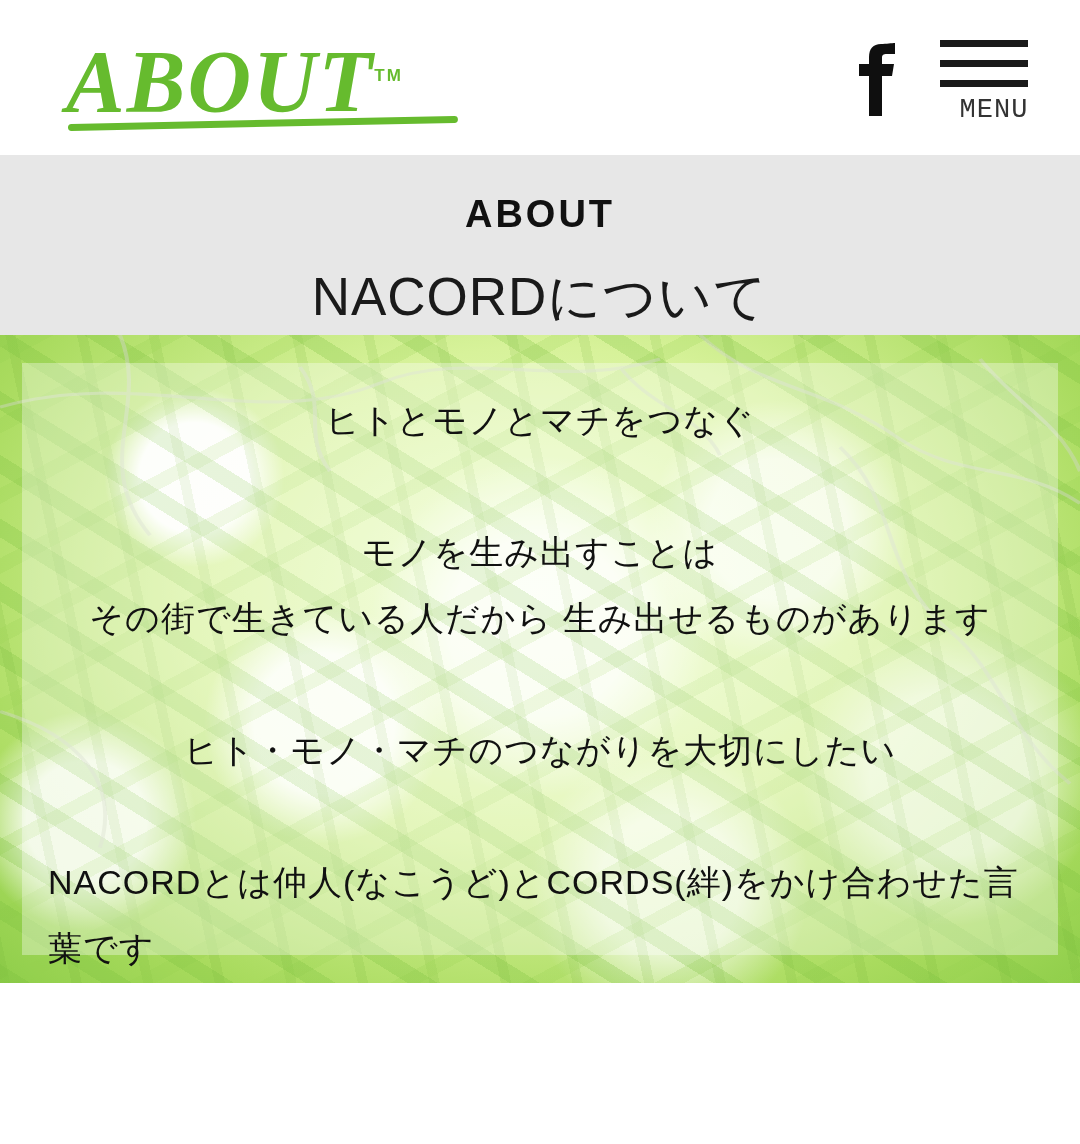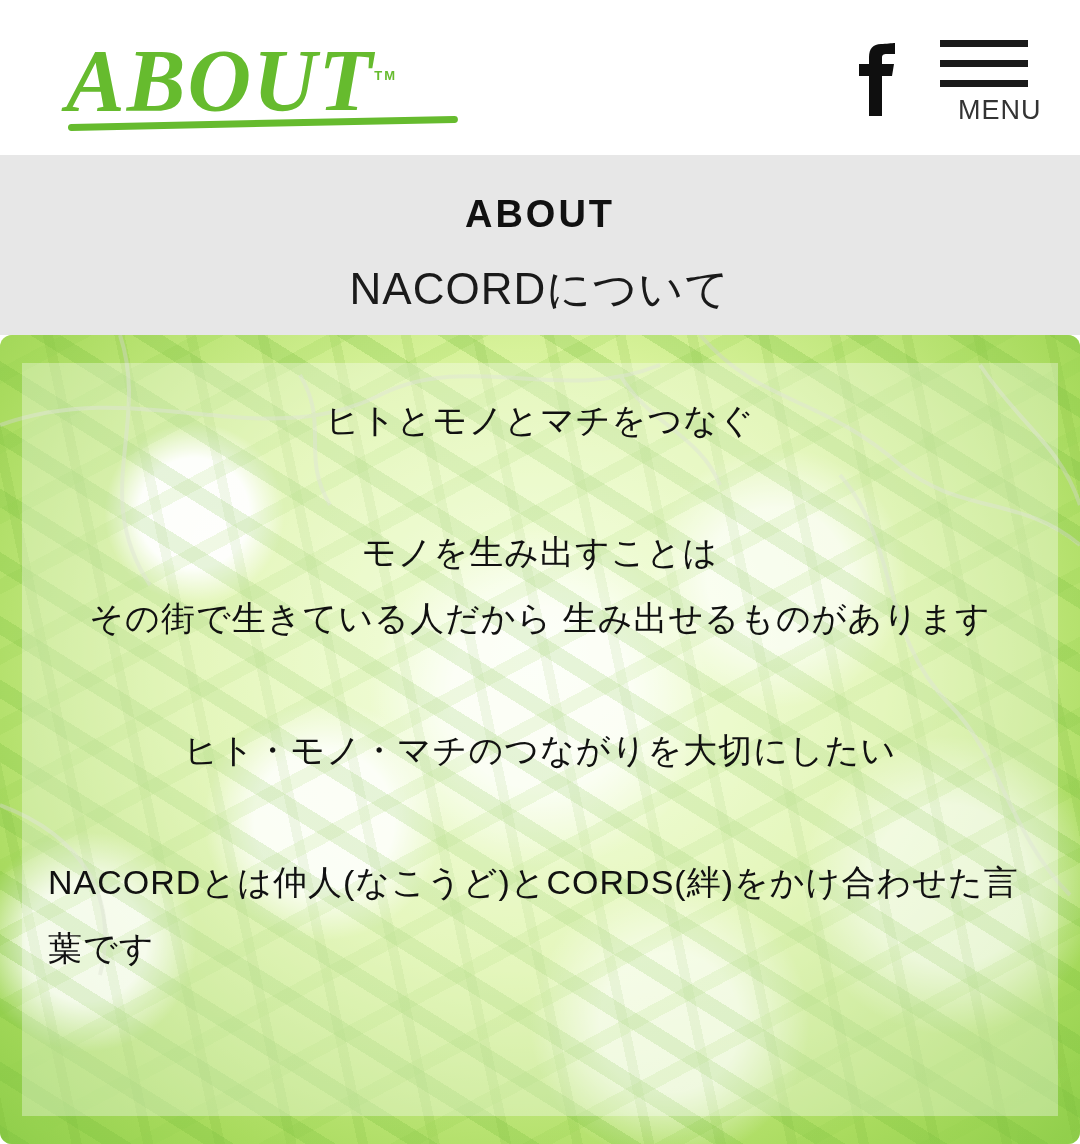--- a/index.html
+++ b/index.html
@@ -43,21 +43,21 @@
     font-weight: 700;
     font-size: 88px;
     line-height: 104px;
     letter-spacing: 2px;
     color: #66bb2e;
     white-space: nowrap;
   }
   .logo-tm {
     font-family: "Liberation Sans", sans-serif;
     font-style: normal;
-    font-size: 13px;
+    font-size: 17px;
     vertical-align: super;
     color: #66bb2e;
   }
   .logo-underline {
     position: absolute;
     left: 2px;
     top: 100px;
     width: 390px;
     height: 7px;
     background: #66bb2e;
@@ -97,57 +97,56 @@
     height: 7px;
     background: #1a1a1a;
     margin-bottom: 13px;
   }
   .burger span:last-child { margin-bottom: 0; }
   .menu-label {
     margin-top: 8px;
     font-size: 27px;
     letter-spacing: 1px;
     color: #333333;
-    font-family: Liberation Sans, sans-serif;
+    font-family: Liberation Mono, monospace;
     margin-left: 20px;
   }
 
   
   .title-band {
     background: #e7e7e7;
     height: 180px;
     padding-top: 0;
     text-align: center;
   }
   .title-en {
     margin: 0;
     padding-top: 24px;
     font-size: 38px;
     font-weight: 700;
     letter-spacing: 3px;
     color: #111111;
     line-height: 70px;
   }
   .title-ja {
-    margin: 8px;
+    margin: 16px;
     padding-top: 8px;
-    font-size: 44px;
+    font-size: 53px;
     font-weight: 400;
     letter-spacing: 1px;
     color: #1a1a1a;
     line-height: 48px;
   }
 
   
   .hero {
     position: relative;
-    height: 809px;
+    height: 648px;
     overflow: hidden;
     background: #d9f0a8;
-    border-radius: 12px;
   }
 
   
   .hero-bg {
     position: absolute;
     inset: 0;
     background:
       radial-gradient(circle at 18% 22%, rgba(255,255,255,0.95) 0 55px, rgba(255,255,255,0) 90px),
       radial-gradient(circle at 30% 60%, rgba(255,255,255,0.85) 0 70px, rgba(255,255,255,0) 120px),
       radial-gradient(circle at 8% 75%, rgba(255,255,255,0.8) 0 60px, rgba(255,255,255,0) 110px),

